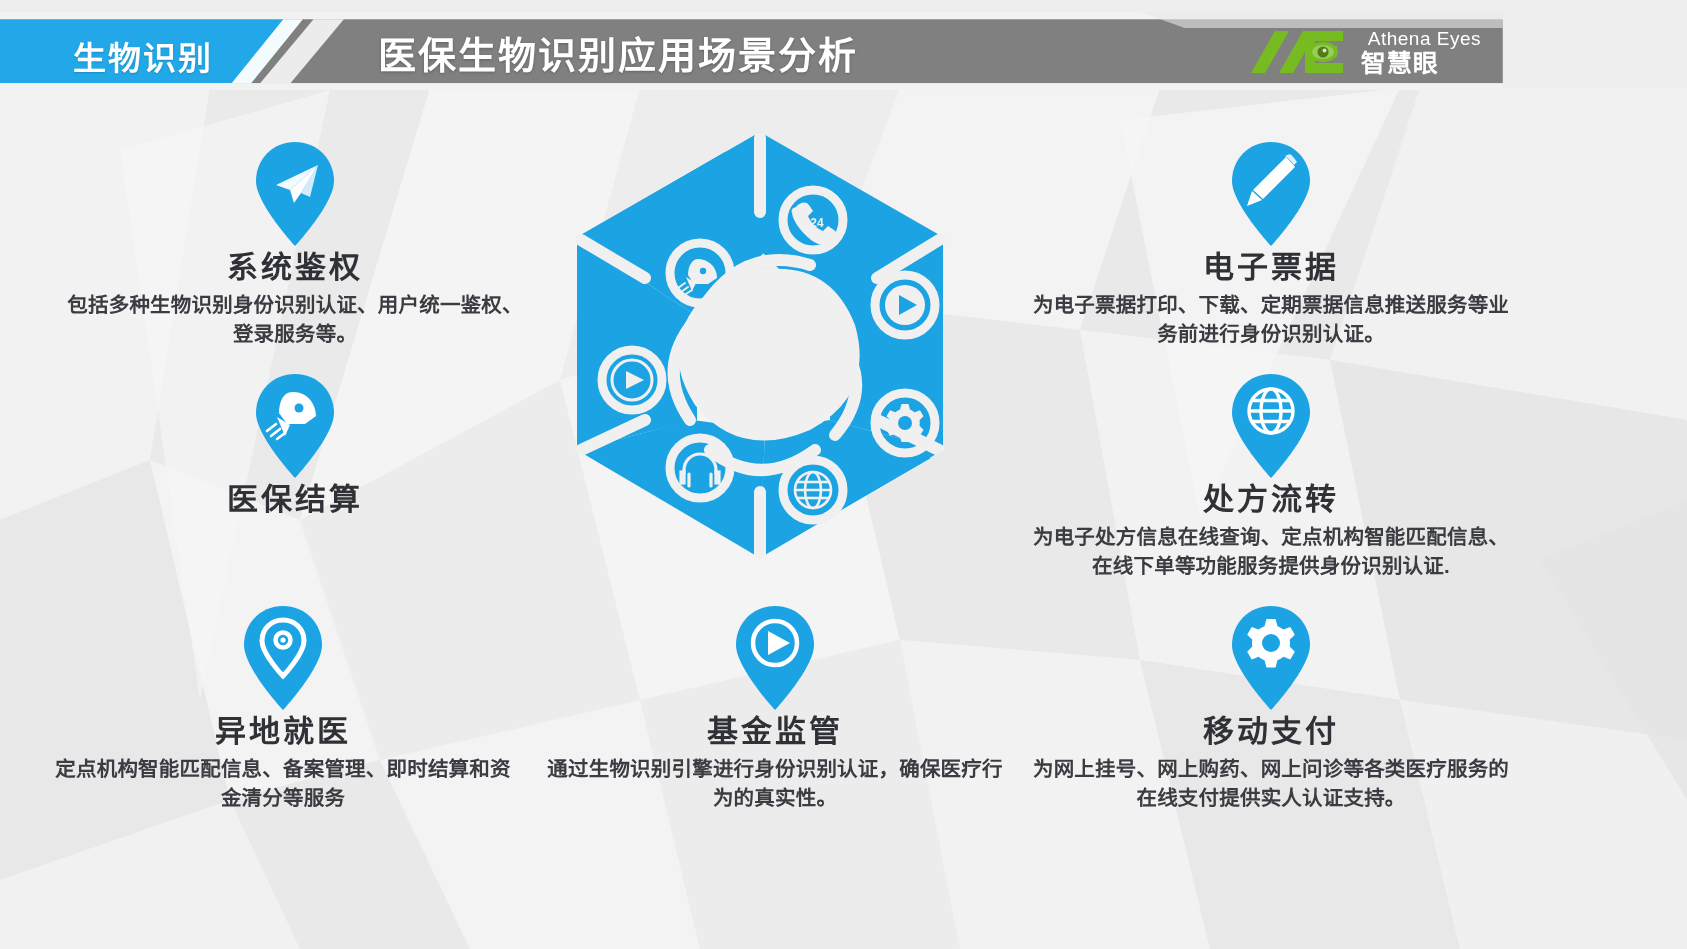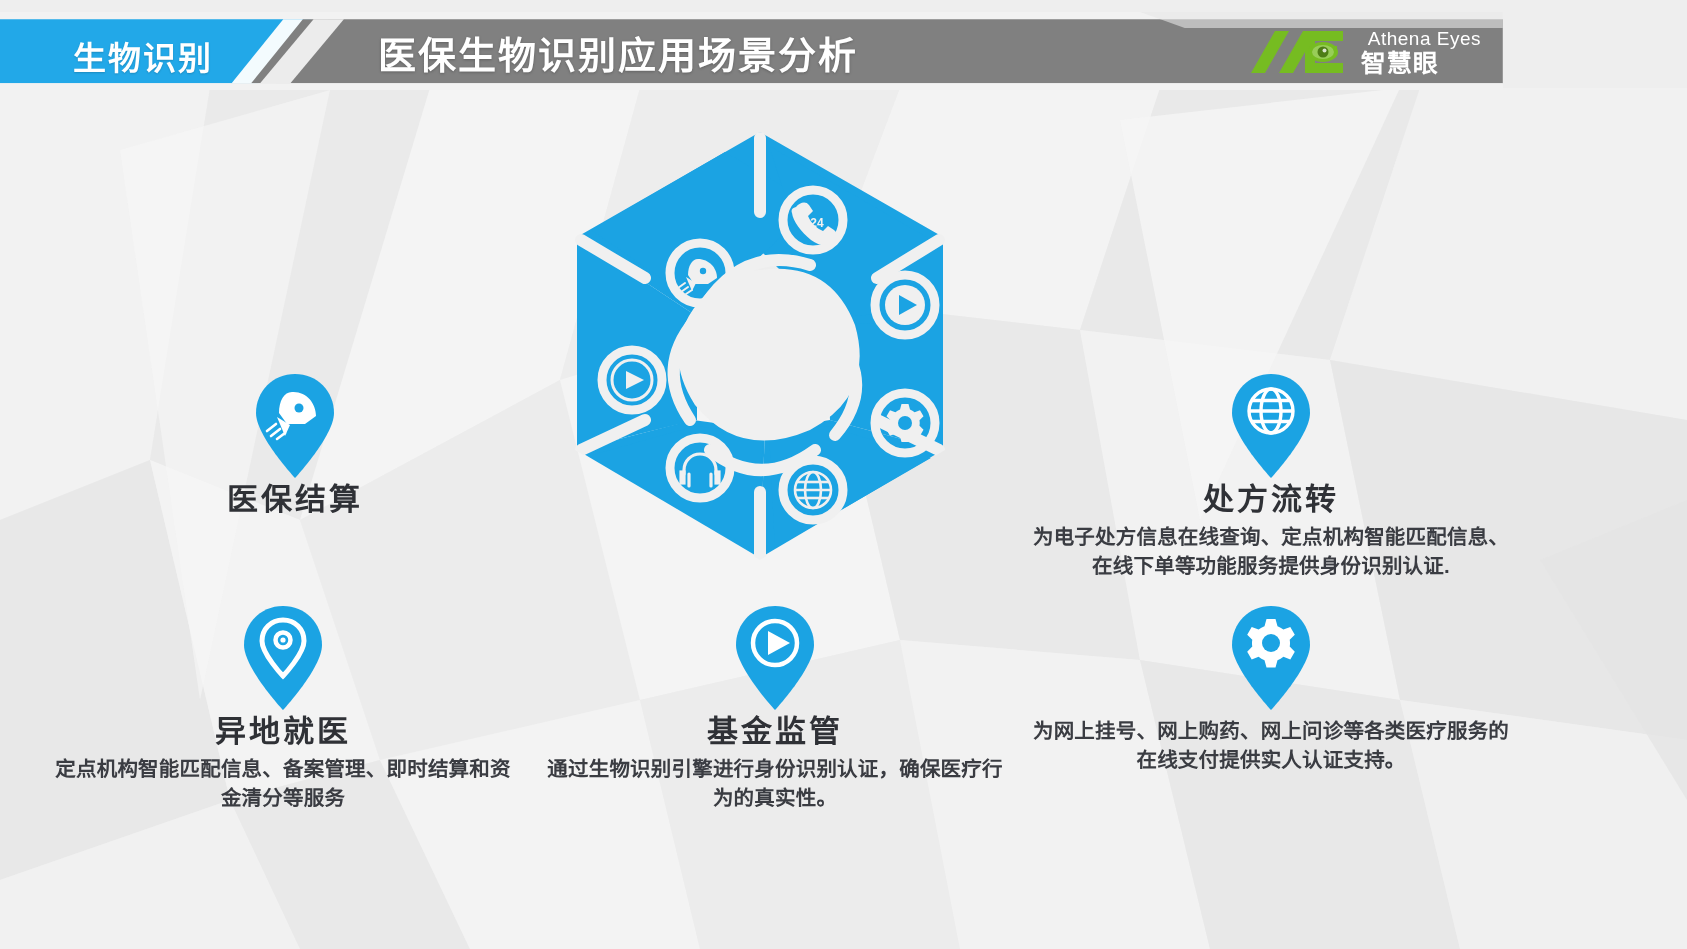--- a/index.html
+++ b/index.html
@@ -304,20 +304,32 @@
       </g>
     </g>
 
     <g>
       <circle cx="107" cy="260" r="30" fill="none" stroke="#f0f0f0" stroke-width="9"></circle>
       <circle cx="107" cy="260" r="20" fill="none" stroke="#f0f0f0" stroke-width="3"></circle>
       <polygon points="101,251 119,260 101,269" fill="#f0f0f0"></polygon>
     </g>
   </svg>
 
+  <div class="card" id="card-sys">
+    <svg class="card-pin" width="82" height="108" viewBox="0 0 82 108">
+      <path d="M41 2 C19 2 2 19 2 41 C2 64 41 106 41 106 C41 106 80 64 80 41 C80 19 63 2 41 2 Z" fill="#1ba3e3"></path>
+      <g fill="#ffffff">
+        <path d="M64 25 L22 45 L36 50 Z" opacity=".95"></path>
+        <path d="M64 25 L36 50 L40 63 L47 53 Z"></path>
+        <path d="M64 25 L47 53 L56 57 Z" opacity=".8"></path>
+      </g>
+    </svg>
+    <div class="card-title">系统鉴权</div>
+    <div class="card-desc">包括多种生物识别身份识别认证、用户统一鉴权、登录服务等。</div>
+  </div>
 
   <div class="card" id="card-set">
     <svg class="card-pin" width="82" height="108" viewBox="0 0 82 108">
       <path d="M41 2 C19 2 2 19 2 41 C2 64 41 106 41 106 C41 106 80 64 80 41 C80 19 63 2 41 2 Z" fill="#1ba3e3"></path>
       <g fill="#ffffff" transform="translate(41,40)">
         <path d="M-3 -20 c14 -1 24 11 24 24 l-11 8 -18 0 -8 -11 c0 -12 5 -21 13 -21 Z"></path>
         <circle cx="4" cy="-4" r="4.5" fill="#1ba3e3"></circle>
         <path d="M-18 5 l13 8 -5 11 Z"></path>
         <g stroke="#ffffff" stroke-width="2.6" stroke-linecap="round">
           <path d="M-19 12 l-9 7"></path>
@@ -343,20 +355,32 @@
   <div class="card" id="card-fund">
     <svg class="card-pin" width="82" height="108" viewBox="0 0 82 108">
       <path d="M41 2 C19 2 2 19 2 41 C2 64 41 106 41 106 C41 106 80 64 80 41 C80 19 63 2 41 2 Z" fill="#1ba3e3"></path>
       <circle cx="41" cy="39" r="22" fill="none" stroke="#ffffff" stroke-width="4.5"></circle>
       <polygon points="34,27 56,39 34,51" fill="#ffffff"></polygon>
     </svg>
     <div class="card-title">基金监管</div>
     <div class="card-desc">通过生物识别引擎进行身份识别认证，确保医疗行为的真实性。</div>
   </div>
 
+  <div class="card" id="card-bill">
+    <svg class="card-pin" width="82" height="108" viewBox="0 0 82 108">
+      <path d="M41 2 C19 2 2 19 2 41 C2 64 41 106 41 106 C41 106 80 64 80 41 C80 19 63 2 41 2 Z" fill="#1ba3e3"></path>
+      <g fill="#ffffff">
+        <path d="M56 17 c4 4 6 6 9 10 l-32 32 -10 -9 Z"></path>
+        <path d="M22 51 l10 9 -15 6 Z"></path>
+        <path d="M60 14 c3 2 5 5 7 8 l-3 3 c-3 -4 -5 -6 -9 -9 Z" opacity=".85"></path>
+      </g>
+    </svg>
+    <div class="card-title">电子票据</div>
+    <div class="card-desc">为电子票据打印、下载、定期票据信息推送服务等业务前进行身份识别认证。</div>
+  </div>
 
   <div class="card" id="card-rx">
     <svg class="card-pin" width="82" height="108" viewBox="0 0 82 108">
       <path d="M41 2 C19 2 2 19 2 41 C2 64 41 106 41 106 C41 106 80 64 80 41 C80 19 63 2 41 2 Z" fill="#1ba3e3"></path>
       <g fill="none" stroke="#ffffff" stroke-width="3.4" transform="translate(41,39)">
         <circle cx="0" cy="0" r="22"></circle>
         <ellipse cx="0" cy="0" rx="10" ry="22"></ellipse>
         <path d="M-22 0 H22"></path>
         <path d="M-19 -10.5 H19"></path>
         <path d="M-19 10.5 H19"></path>
@@ -370,16 +394,17 @@
     <svg class="card-pin" width="82" height="108" viewBox="0 0 82 108">
       <path d="M41 2 C19 2 2 19 2 41 C2 64 41 106 41 106 C41 106 80 64 80 41 C80 19 63 2 41 2 Z" fill="#1ba3e3"></path>
       <g transform="translate(41,39)" fill="#ffffff">
         <path d="M-4.5 -24 h9 l2 7.2 a18.5 18.5 0 0 1 5.9 3.4 l6.9 -2.7 4.5 7.8 -5.1 5.1
                  a18.5 18.5 0 0 1 0 6.8 l5.1 5.1 -4.5 7.8 -6.9 -2.7 a18.5 18.5 0 0 1 -5.9 3.4
                  l-2 7.2 h-9 l-2 -7.2 a18.5 18.5 0 0 1 -5.9 -3.4 l-6.9 2.7 -4.5 -7.8 5.1 -5.1
                  a18.5 18.5 0 0 1 0 -6.8 l-5.1 -5.1 4.5 -7.8 6.9 2.7 a18.5 18.5 0 0 1 5.9 -3.4 Z"></path>
         <circle cx="0" cy="0" r="9" fill="#1ba3e3"></circle>
       </g>
     </svg>
+    <div class="card-title">移动支付</div>
     <div class="card-desc">为网上挂号、网上购药、网上问诊等各类医疗服务的在线支付提供实人认证支持。</div>
   </div>
 
 </div>
 
 </body></html>

